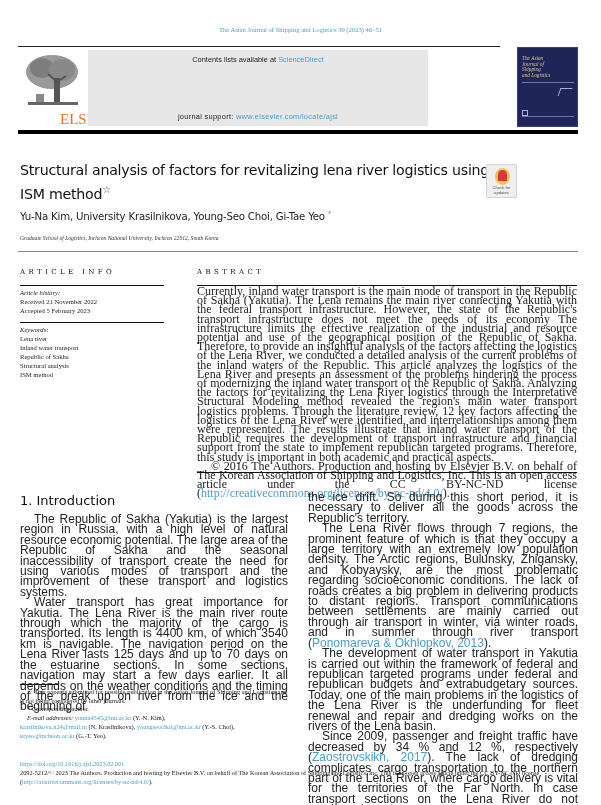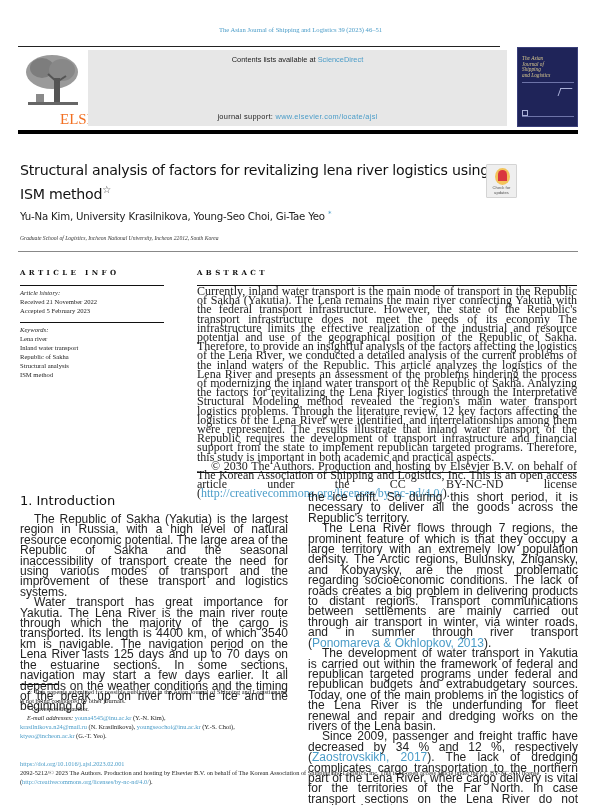--- a/index.html
+++ b/index.html
@@ -8,21 +8,21 @@
   .abs { position:absolute; }
   a, .link { color:#4a9cc8; text-decoration:none; }
 
   #running-head { left:0; width:601px; top:26px; text-align:center; font-size:6.6px; color:#4a9cc8; font-family:"Liberation Serif", serif; }
 
   #top-rule { left:18px; top:46px; width:482px; height:1px; background:#222; }
   #elsevier-logo { left:18px; top:50px; width:68px; height:78px; }
   #tree { left:6px; top:2px; width:56px; height:56px; }
   #elsevier-word { position:absolute; left:0; bottom:0; width:68px; text-align:center; font-family:"Liberation Serif", serif; font-size:15px; color:#f26f21; letter-spacing:0px;margin-left:42px; }
 
-  #masthead { left:88px; top:50px; width:419px; height:76px; background:#e7e7e7; }
+  #masthead { left:88px; top:50px; width:340px; height:76px; background:#e7e7e7; }
   #contents-line { position:absolute; left:0; width:100%; top:5px; text-align:center; font-family:"Liberation Sans", sans-serif; font-size:7.4px; color:#222; }
   #journal-title { position:absolute; left:0; width:100%; top:27px; text-align:center; font-family:"DejaVu Serif", serif; font-size:14.5px; color:#111; }
   #homepage-line { position:absolute; left:0; width:100%; top:62px; text-align:center; font-family:"Liberation Sans", sans-serif; font-size:7.4px; color:#222; letter-spacing:0.3px; }
 
   #cover { left:517px; top:47px; width:61px; height:80px; background:#1f2459; border:1px solid #3a3f7a; }
   #cover-title { position:absolute; left:4px; top:8px; font-family:"Liberation Serif", serif; font-size:5.3px; line-height:5.6px; color:#d9c98e; font-style:italic; }
   #cover-line1 { position:absolute; left:4px; top:34px; width:52px; height:1px; background:#6d73a8; }
   #cover-mark { position:absolute; right:6px; top:40px; width:12px; height:8px; border-top:1px solid #aab0d8; border-left:1px solid #aab0d8; transform:skewX(-20deg); }
   #cover-line2 { position:absolute; left:4px; top:68px; width:52px; height:1px; background:#6d73a8; }
   #cover-box { position:absolute; left:4px; top:62px; width:6px; height:6px; border:1px solid #aab0d8; }
@@ -35,21 +35,21 @@
   #check-badge { position:absolute; left:8px; top:3px; width:15px; height:17px; border-radius:50%; background:#f3c35a; }
   #check-badge-inner { position:absolute; left:3px; top:2px; width:9px; height:11px; background:#d9363e; border-radius:5px 5px 0 0; }
   #check-text { position:absolute; left:0; width:100%; top:21px; text-align:center; font-family:"Liberation Sans", sans-serif; font-size:4.2px; line-height:4.6px; color:#555; }
 
   #authors { left:20px; top:210px; font-family:"DejaVu Sans", sans-serif; font-size:10.2px; color:#222; letter-spacing:-0.2px; }
   #corr-mark { color:#4a9cc8; font-size:7px; vertical-align:super; }
   #affiliation { left:20px; top:235px; font-family:"Liberation Serif", serif; font-style:italic; font-size:5.6px; color:#333; }
 
   #info-rule { left:18px; top:251px; width:560px; height:1px; background:#888; }
 
-  .section-label { font-family:"DejaVu Serif", serif; font-size:7px; font-weight:bold; letter-spacing:3.4px; color:#111; }
+  .section-label { font-family:"DejaVu Serif", serif; font-size:7px; font-weight:normal; letter-spacing:3.4px; color:#111; }
   #article-info-label { left:20px; top:268px; }
   #abstract-label { left:197px; top:268px; }
   #info-rule-1 { left:20px; top:285px; width:144px; height:1px; background:#111; }
   #abs-rule-1 { left:197px; top:285px; width:380px; height:1px; background:#111; }
 
   #history { left:20px; top:288px; font-family:"Liberation Serif", serif; font-size:6.6px; line-height:9px; color:#222; }
   .italic-label { font-style:italic; }
   #info-rule-2 { left:20px; top:322px; width:144px; height:1px; background:#111; }
   #keywords { left:20px; top:325px; font-family:"Liberation Serif", serif; font-size:6.6px; line-height:9px; color:#222; }
 
@@ -141,21 +141,21 @@
   <div class="italic-label">Keywords:</div>
   <div>Lena river</div>
   <div>Inland water transport</div>
   <div>Republic of Sakha</div>
   <div>Structural analysis</div>
   <div>ISM method</div>
 </div>
 
 <div class="abs" id="abstract">
   <p>Currently, inland water transport is the main mode of transport in the Republic of Sakha (Yakutia). The Lena remains the main river connecting Yakutia with the federal transport infrastructure. However, the state of the Republic's transport infrastructure does not meet the needs of its economy The infrastructure limits the effective realization of the industrial and resource potential and use of the geographical position of the Republic of Sakha. Therefore, to provide an insightful analysis of the factors affecting the logistics of the Lena River, we conducted a detailed analysis of the current problems of the inland waters of the Republic. This article analyzes the logistics of the Lena River and presents an assessment of the problems hindering the process of modernizing the inland water transport of the Republic of Sakha. Analyzing the factors for revitalizing the Lena River logistics through the Interpretative Structural Modeling method revealed the region's main water transport logistics problems. Through the literature review, 12 key factors affecting the logistics of the Lena River were identified, and interrelationships among them were represented. The results illustrate that inland water transport of the Republic requires the development of transport infrastructure and financial support from the state to implement republican targeted programs. Therefore, this study is important in both academic and practical aspects.</p>
-  <p id="abstract-copy"><span>© 2030 The Authors. Production and hosting by Elsevier B.V. on behalf of The Korean Association of Shipping and Logistics, Inc. This is an open access article under the CC BY-NC-ND license (</span><span class="link">http://creativecommons.org/licenses/by-nc-nd/4.0/</span><span>).</span></p>
+  <p id="abstract-copy"><span>© 2016 The Authors. Production and hosting by Elsevier B.V. on behalf of The Korean Association of Shipping and Logistics, Inc. This is an open access article under the CC BY-NC-ND license (</span><span class="link">http://creativecommons.org/licenses/by-nc-nd/4.0/</span><span>).</span></p>
 </div>
 <div class="abs" id="abs-rule-2"></div>
 
 <h2 class="abs" id="intro-heading">1. Introduction</h2>
 
 <div class="abs col" id="col-left">
   <p>The Republic of Sakha (Yakutia) is the largest region in Russia, with a high level of natural resource economic potential. The large area of the Republic of Sakha and the seasonal inaccessibility of transport create the need for using various modes of transport and the improvement of these transport and logistics systems.</p>
   <p>Water transport has great importance for Yakutia. The Lena River is the main river route through which the majority of the cargo is transported. Its length is 4400 km, of which 3540 km is navigable. The navigation period on the Lena River lasts 125 days and up to 70 days on the estuarine sections. In some sections, navigation may start a few days earlier. It all depends on the weather conditions and the timing of the break up on river from the ice and the beginning of</p>
 </div>
 

